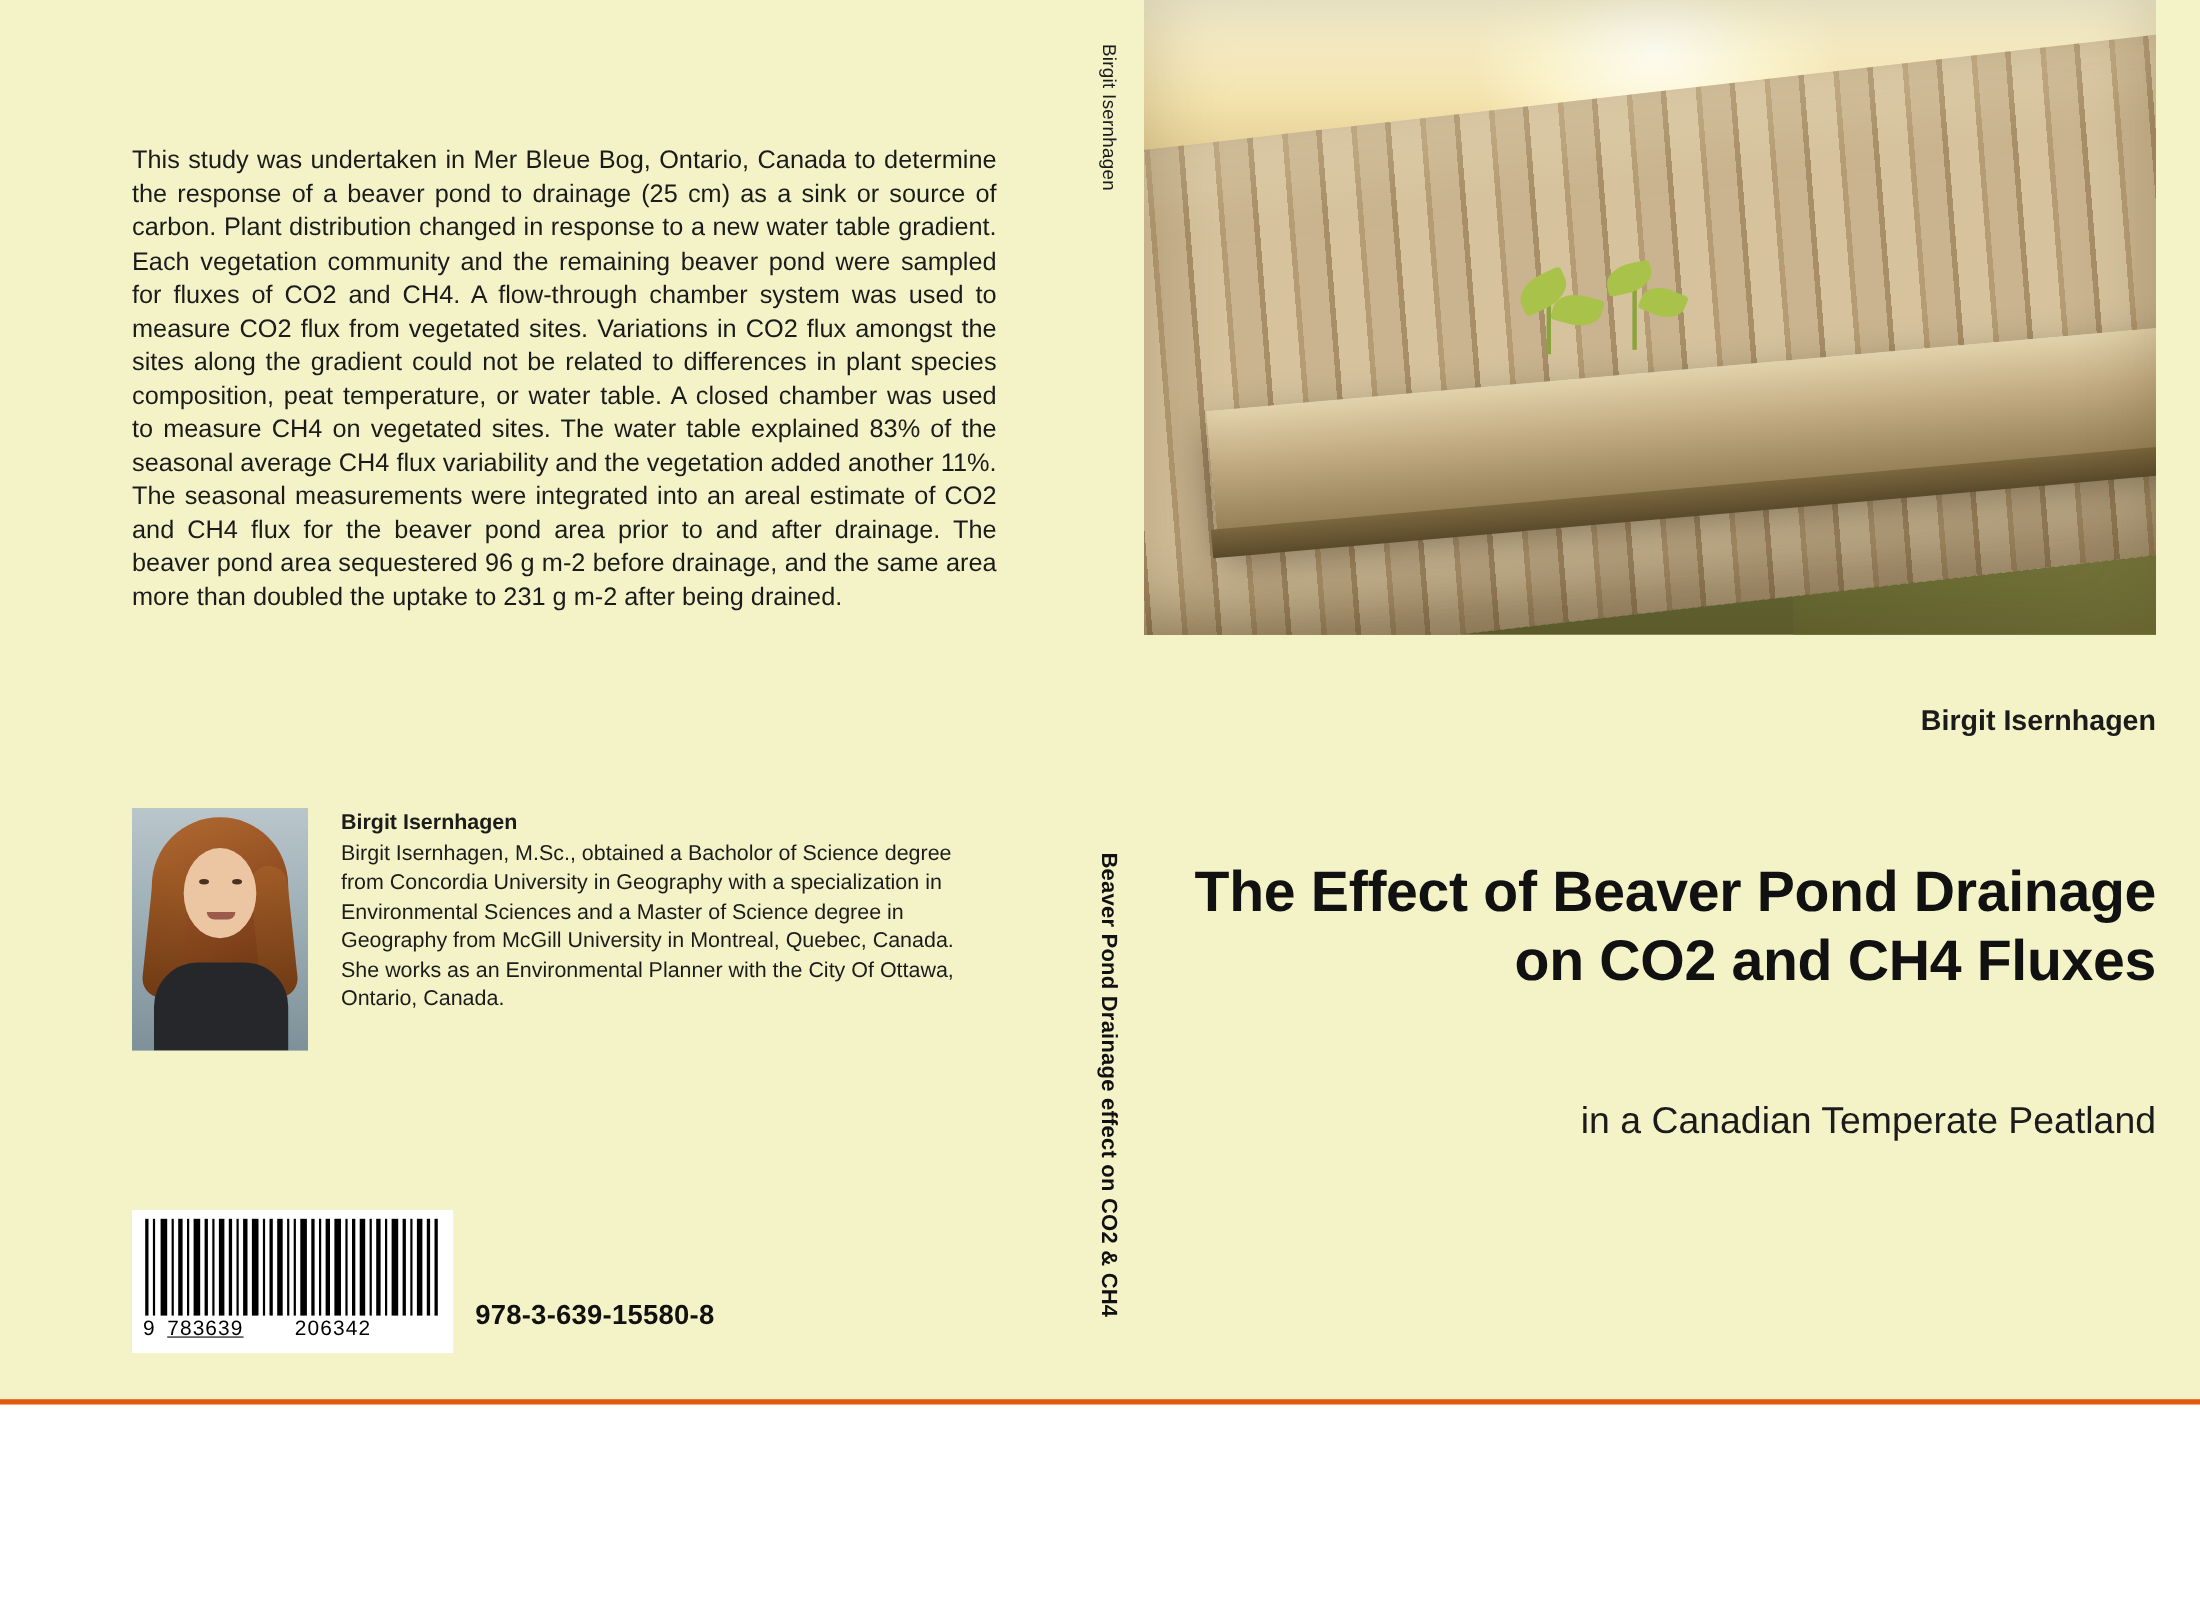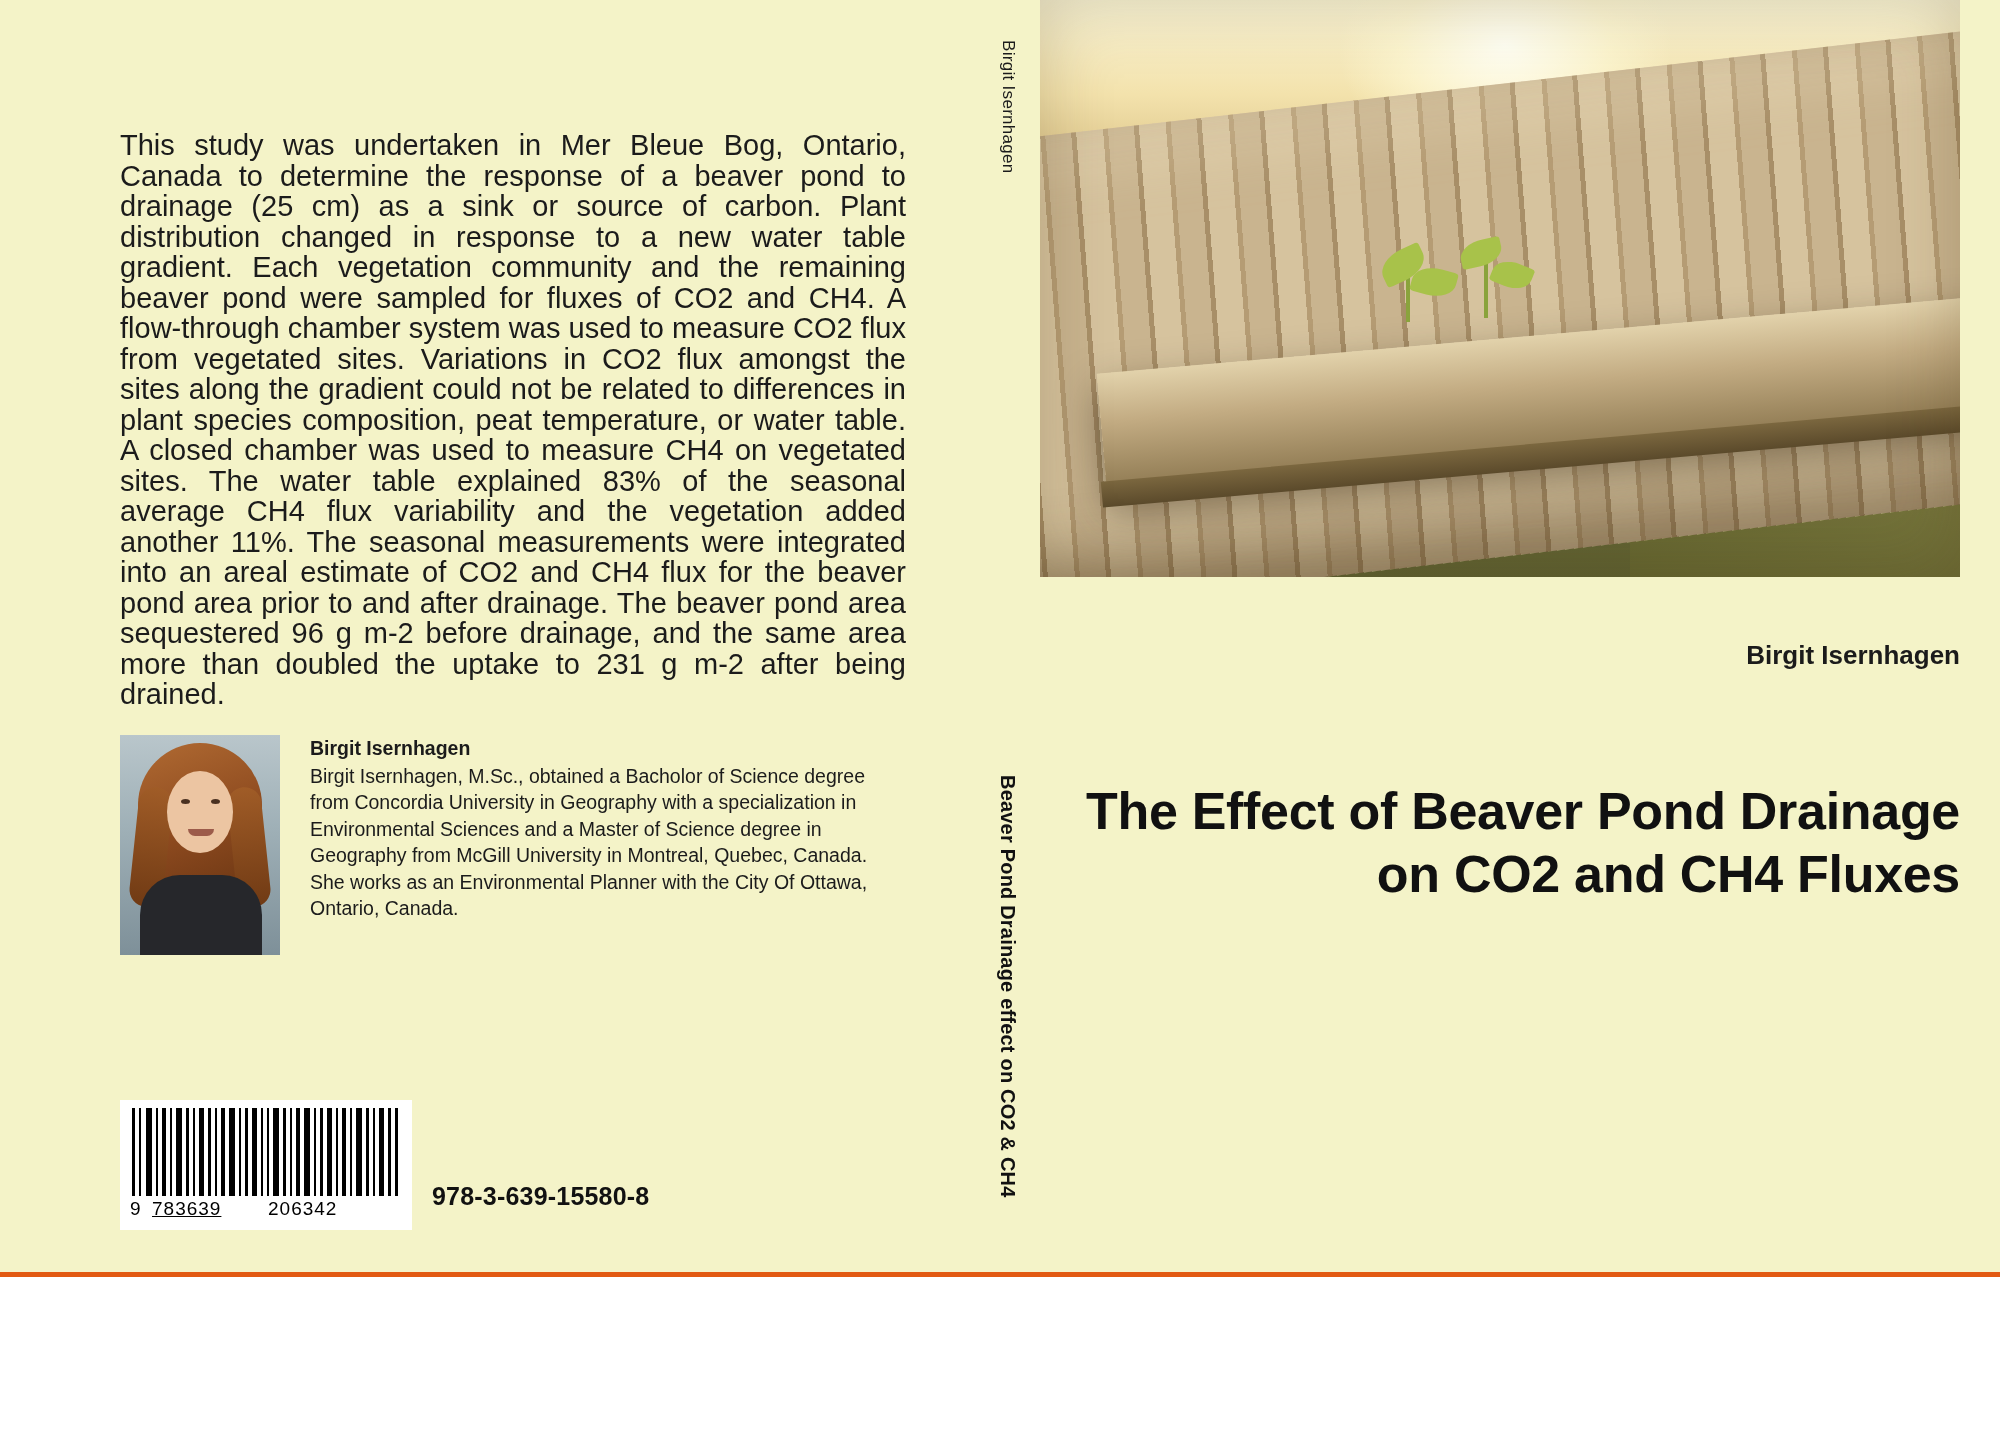--- a/index.html
+++ b/index.html
@@ -27,21 +27,21 @@
     left: 0;
     top: 0;
     width: 975px;
     height: 1272px;
   }
   .abstract {
     position: absolute;
     left: 120px;
     top: 112px;
     width: 786px;
-    font-size: 29px;
+    font-size: 23px;
     line-height: 30.5px;
     color: #1b1b1b;
     text-align: justify;
     margin-top: 18px;
   }
 
   .bio-block {
     position: absolute;
     left: 120px;
     top: 735px;
@@ -486,20 +486,21 @@
       <div class="stem s2"></div>
       <div class="plant p1"></div>
       <div class="plant p2"></div>
       <div class="plant p3"></div>
       <div class="plant p4"></div>
       <div class="photo-frame-shadow"></div>
     </div>
 
     <div class="front-author">Birgit Isernhagen</div>
     <div class="front-title">The Effect of Beaver Pond Drainage on CO2 and CH4 Fluxes</div>
+    <div class="front-subtitle">in a Canadian Temperate Peatland</div>
   </div>
 
   <div class="bottom-rule"></div>
   <div class="bottom-strip">
     
   </div>
 
 </div>
 
 </body></html>

